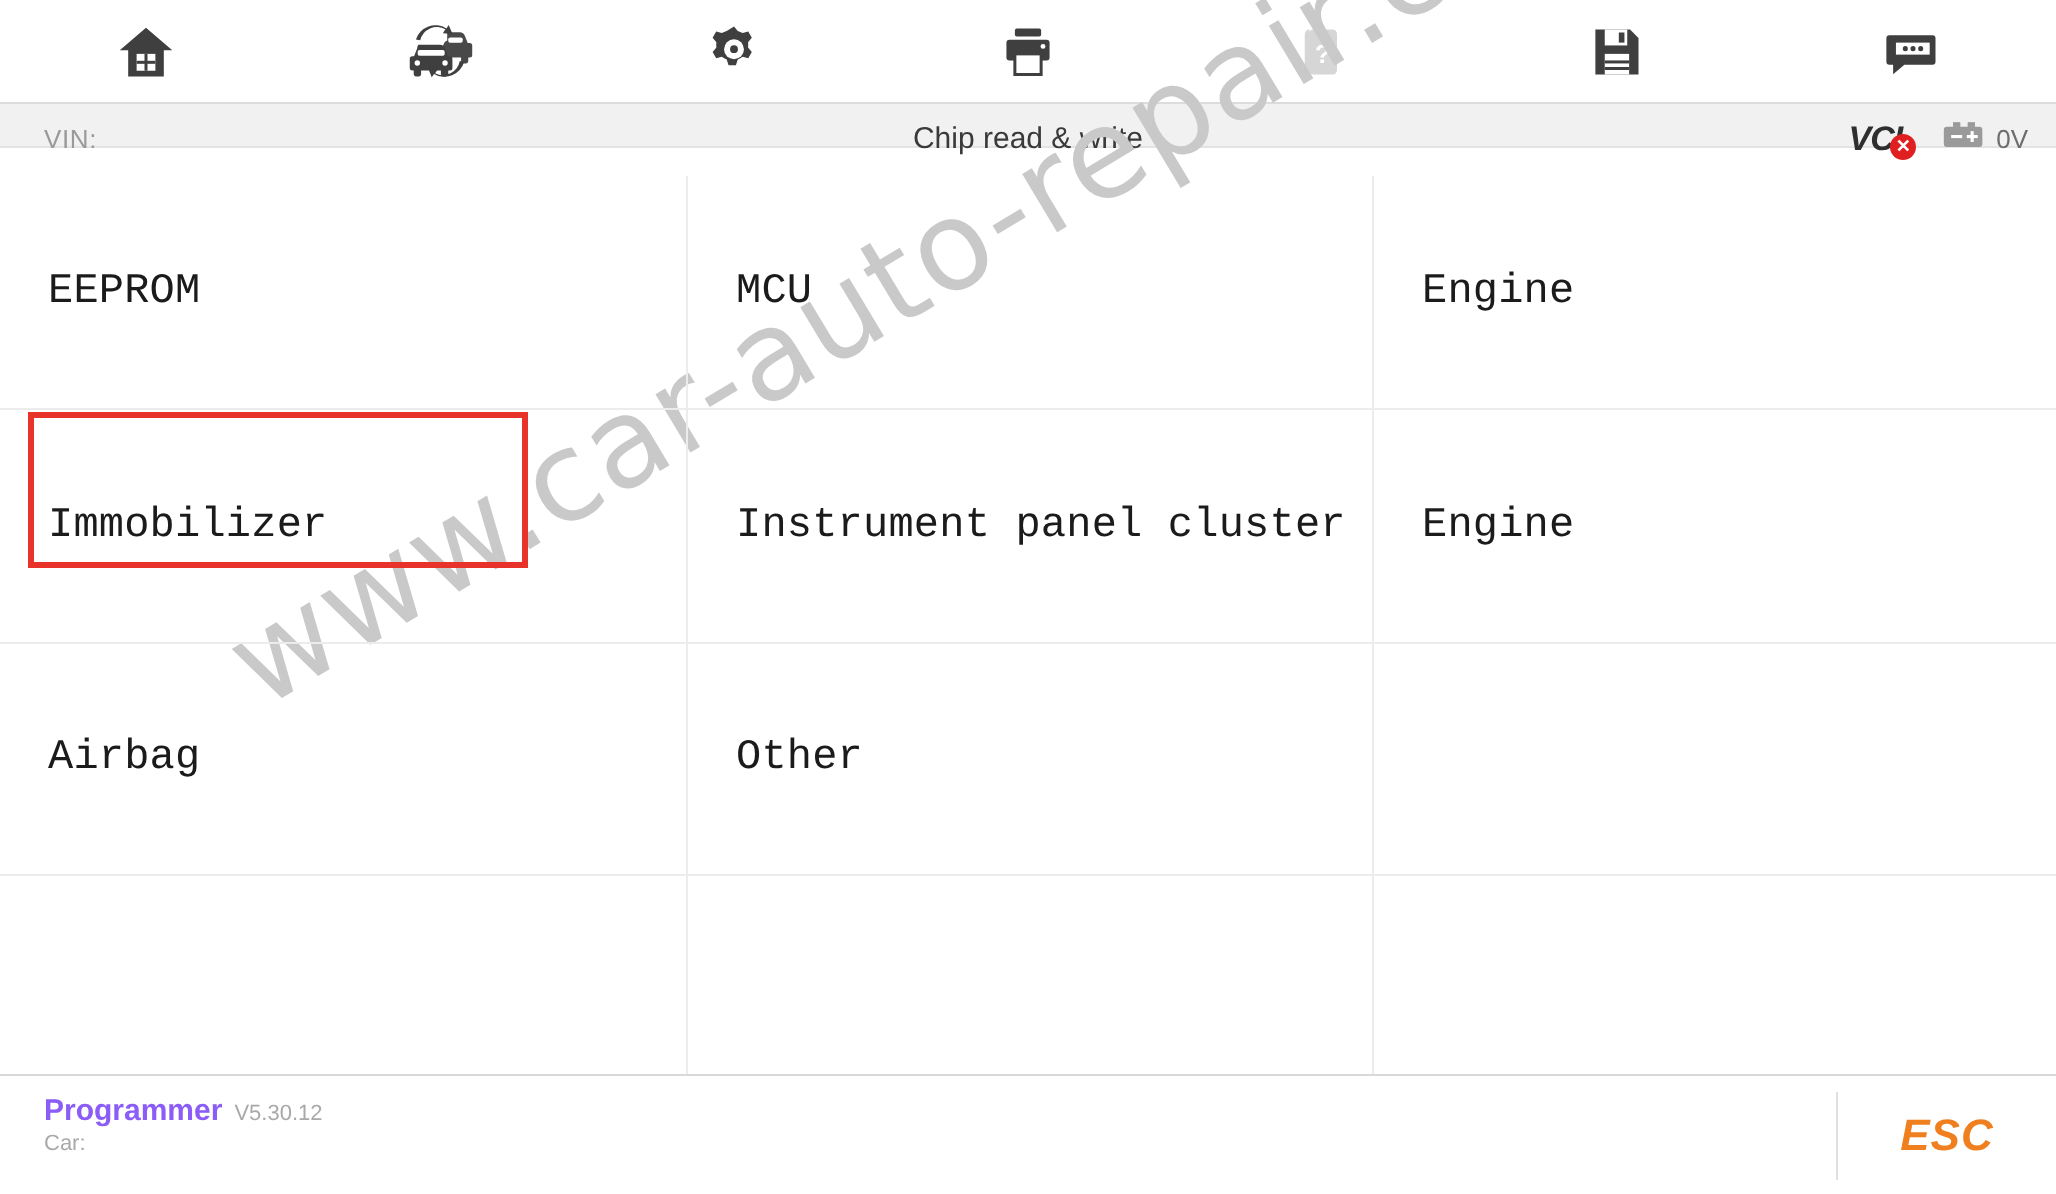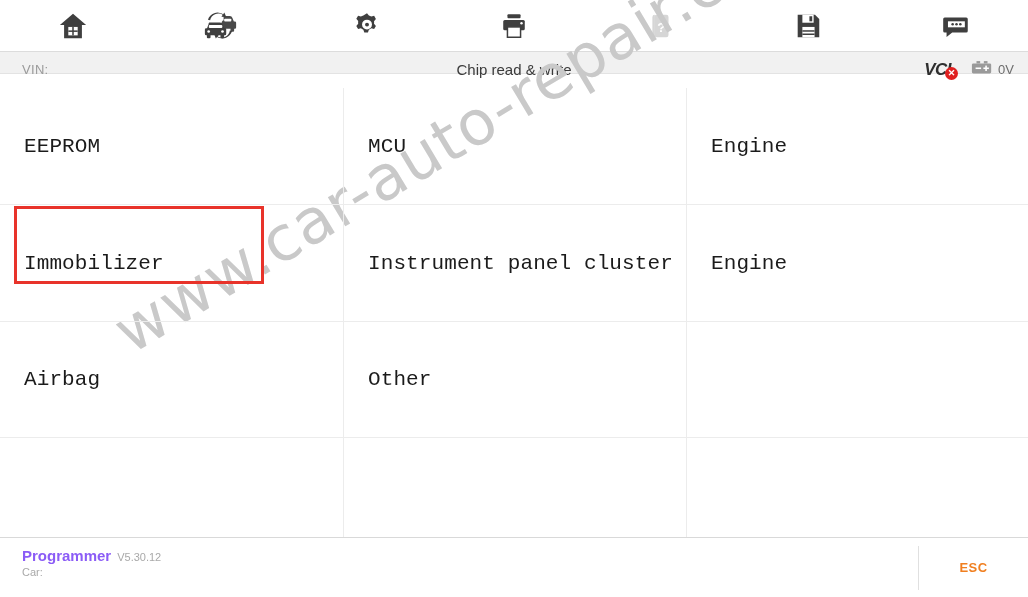--- a/index.html
+++ b/index.html
@@ -222,25 +222,26 @@
   }
   .esc-btn {
     position: absolute;
     left: 919px;
     top: 0;
     width: 109px;
     height: 59px;
     display: flex;
     align-items: center;
     justify-content: center;
-    font-size: 13px;
+    font-size: 22px;
     font-weight: bold;
     color: #f07f20;
     cursor: pointer;
     letter-spacing: .5px;
+    font-style: italic;
   }
 </style>
 </head>
 <body>
 
 <div class="toolbar">
 
   <div class="tool-btn">
     <span>
       <svg width="30" height="30" viewBox="0 0 32 32">

